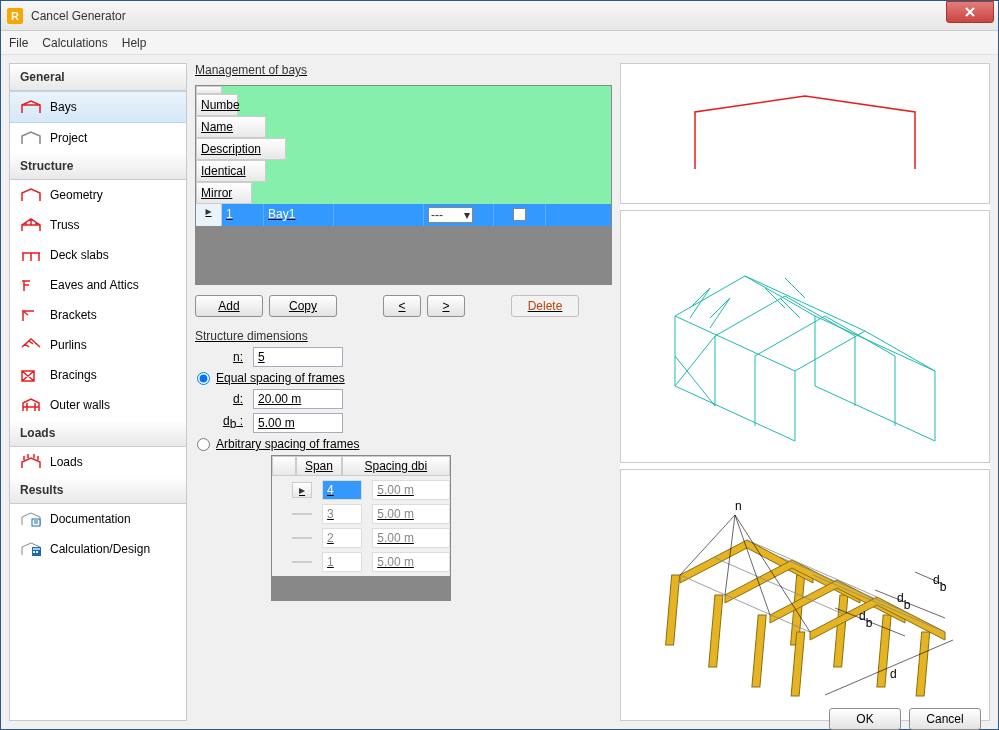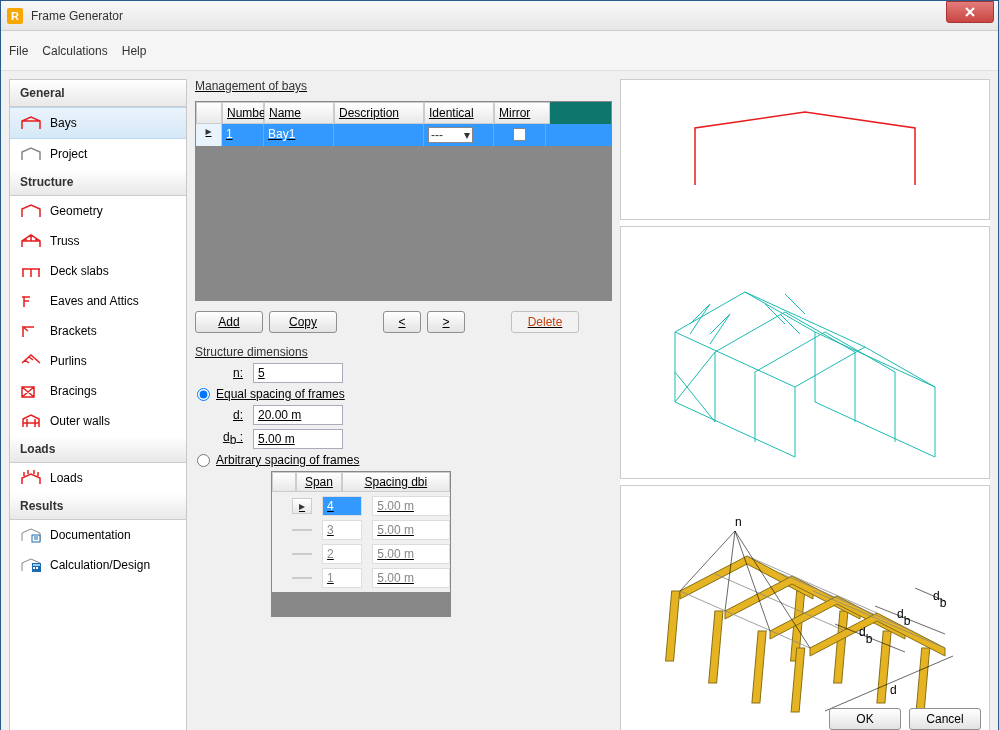--- a/index.html
+++ b/index.html
@@ -7,35 +7,35 @@
 .window { width: 999px; height: 730px; background: #fff; border: 1px solid #2a5a8a; box-shadow: 0 0 8px rgba(0,0,0,0.3); }
 .titlebar { height: 30px; background: linear-gradient(to bottom, #f8f8f8, #e6e6e6); display: flex; align-items: center; border-bottom: 1px solid #ccc; padding-left: 6px; }
 .titlebar .app-icon { width: 16px; height: 16px; background: #f7a700; border-radius: 2px; display: flex; align-items: center; justify-content: center; color: #fff; font-weight: bold; font-size: 11px; }
 .titlebar .title { margin-left: 8px; color: #333; }
 .titlebar .spacer { flex: 1; }
 .winbtns { display: flex; height: 100%; }
 .winbtn { width: 30px; height: 22px; display: flex; align-items: center; justify-content: center; border-left: 1px solid rgba(0,0,0,0.1); }
 .winbtn.close { width: 48px; background: linear-gradient(to bottom, #e27d7b, #c94542); border: 1px solid #a33; border-radius: 0 0 3px 3px; margin-right: 4px; }
 .winbtn.close svg { stroke: #fff; }
 
-.menubar { height: 40px; background: #f5f5f5; display: flex; align-items: center; padding: 0 8px; gap: 14px; border-bottom: 1px solid #e0e0e0; }
+.menubar { height: 24px; background: #f5f5f5; display: flex; align-items: center; padding: 0 8px; gap: 14px; border-bottom: 1px solid #e0e0e0; }
 .menubar span { color: #333; cursor: default; }
 
 .client { display: flex; height: calc(730px - 30px - 24px - 2px); background: #f0f0f0; padding: 8px; gap: 8px; }
 
 .sidebar { width: 178px; background: #fff; border: 1px solid #c8c8c8; display: flex; flex-direction: column; }
 .sidebar .section-header { background: linear-gradient(to bottom, #fff, #e8e8e8); border-bottom: 1px solid #ccc; font-weight: bold; padding: 6px 10px; color: #333; }
 .sidebar .item { display: flex; align-items: center; padding: 6px 10px; gap: 8px; cursor: default; }
 .sidebar .item.selected { background: linear-gradient(to bottom, #eaf3fb, #d5e8f7); border-top: 1px solid #b8d6f0; border-bottom: 1px solid #b8d6f0; }
 .sidebar .item .icon { width: 22px; height: 18px; display: flex; align-items: center; justify-content: center; }
 
 .main { flex: 1; display: flex; flex-direction: column; gap: 6px; text-decoration: underline; }
 .fieldset-label { color: #333; margin-bottom: 2px; }
 .bays-table { border: 1px solid #888; background: #888; height: 200px; display: flex; flex-direction: column; }
-.bays-header { display: flex; background: #0f766e; }
+.bays-header { display: flex; background: #86efac; flex-direction: column; }
 .bays-header .cell { border: 1px solid #ccc; padding: 3px 4px; background: linear-gradient(#fff,#e8e8e8); }
 .bays-row { display: flex; background: #3399ff; color: #fff; }
 .bays-row .cell { border-right: 1px solid #5ab0ff; padding: 3px 4px; }
 .bays-row .rowhead { width: 26px; background: #e9f3fb; border-right: 1px solid #ccc; text-align: center; color: #333; }
 .bays-row .dropdown { background: #fff; color: #333; border: 1px solid #888; width: 45px; display: inline-flex; padding: 0 2px; justify-content: space-between; align-items: center; }
 .bays-row .checkbox { width: 13px; height: 13px; background: #fff; border: 1px solid #888; display: inline-block; vertical-align: middle; }
 .bays-body-rest { flex: 1; background: #888; }
 
 .btn-row { display: flex; gap: 6px; margin-top: 4px; }
 .btn { background: linear-gradient(#fff,#e3e3e3); border: 1px solid #8f8f8f; border-radius: 3px; padding: 3px 0; width: 68px; text-align: center; cursor: default; }
@@ -69,21 +69,21 @@
 .teal-stroke { stroke: #1bbab0; fill: none; stroke-width: 1; }
 .ochre { fill: #e6b422; stroke: #857012; stroke-width: 1; }
 .grey-line { stroke: #888; stroke-width: 0.8; }
 </style>
 </head>
 <body>
 
 <div class="window">
   <div class="titlebar">
     <div class="app-icon">R</div>
-    <div class="title">Frame Generator</div>
+    <div class="title">Cancel Generator</div>
     <div class="spacer"></div>
     <div class="winbtns">
       <div class="winbtn close">
         <svg width="12" height="10" viewBox="0 0 12 10">
             <path d="M2 1 L10 9 M10 1 L2 9" stroke-width="2"></path>
           </svg>
       </div>
     </div>
   </div>
 

